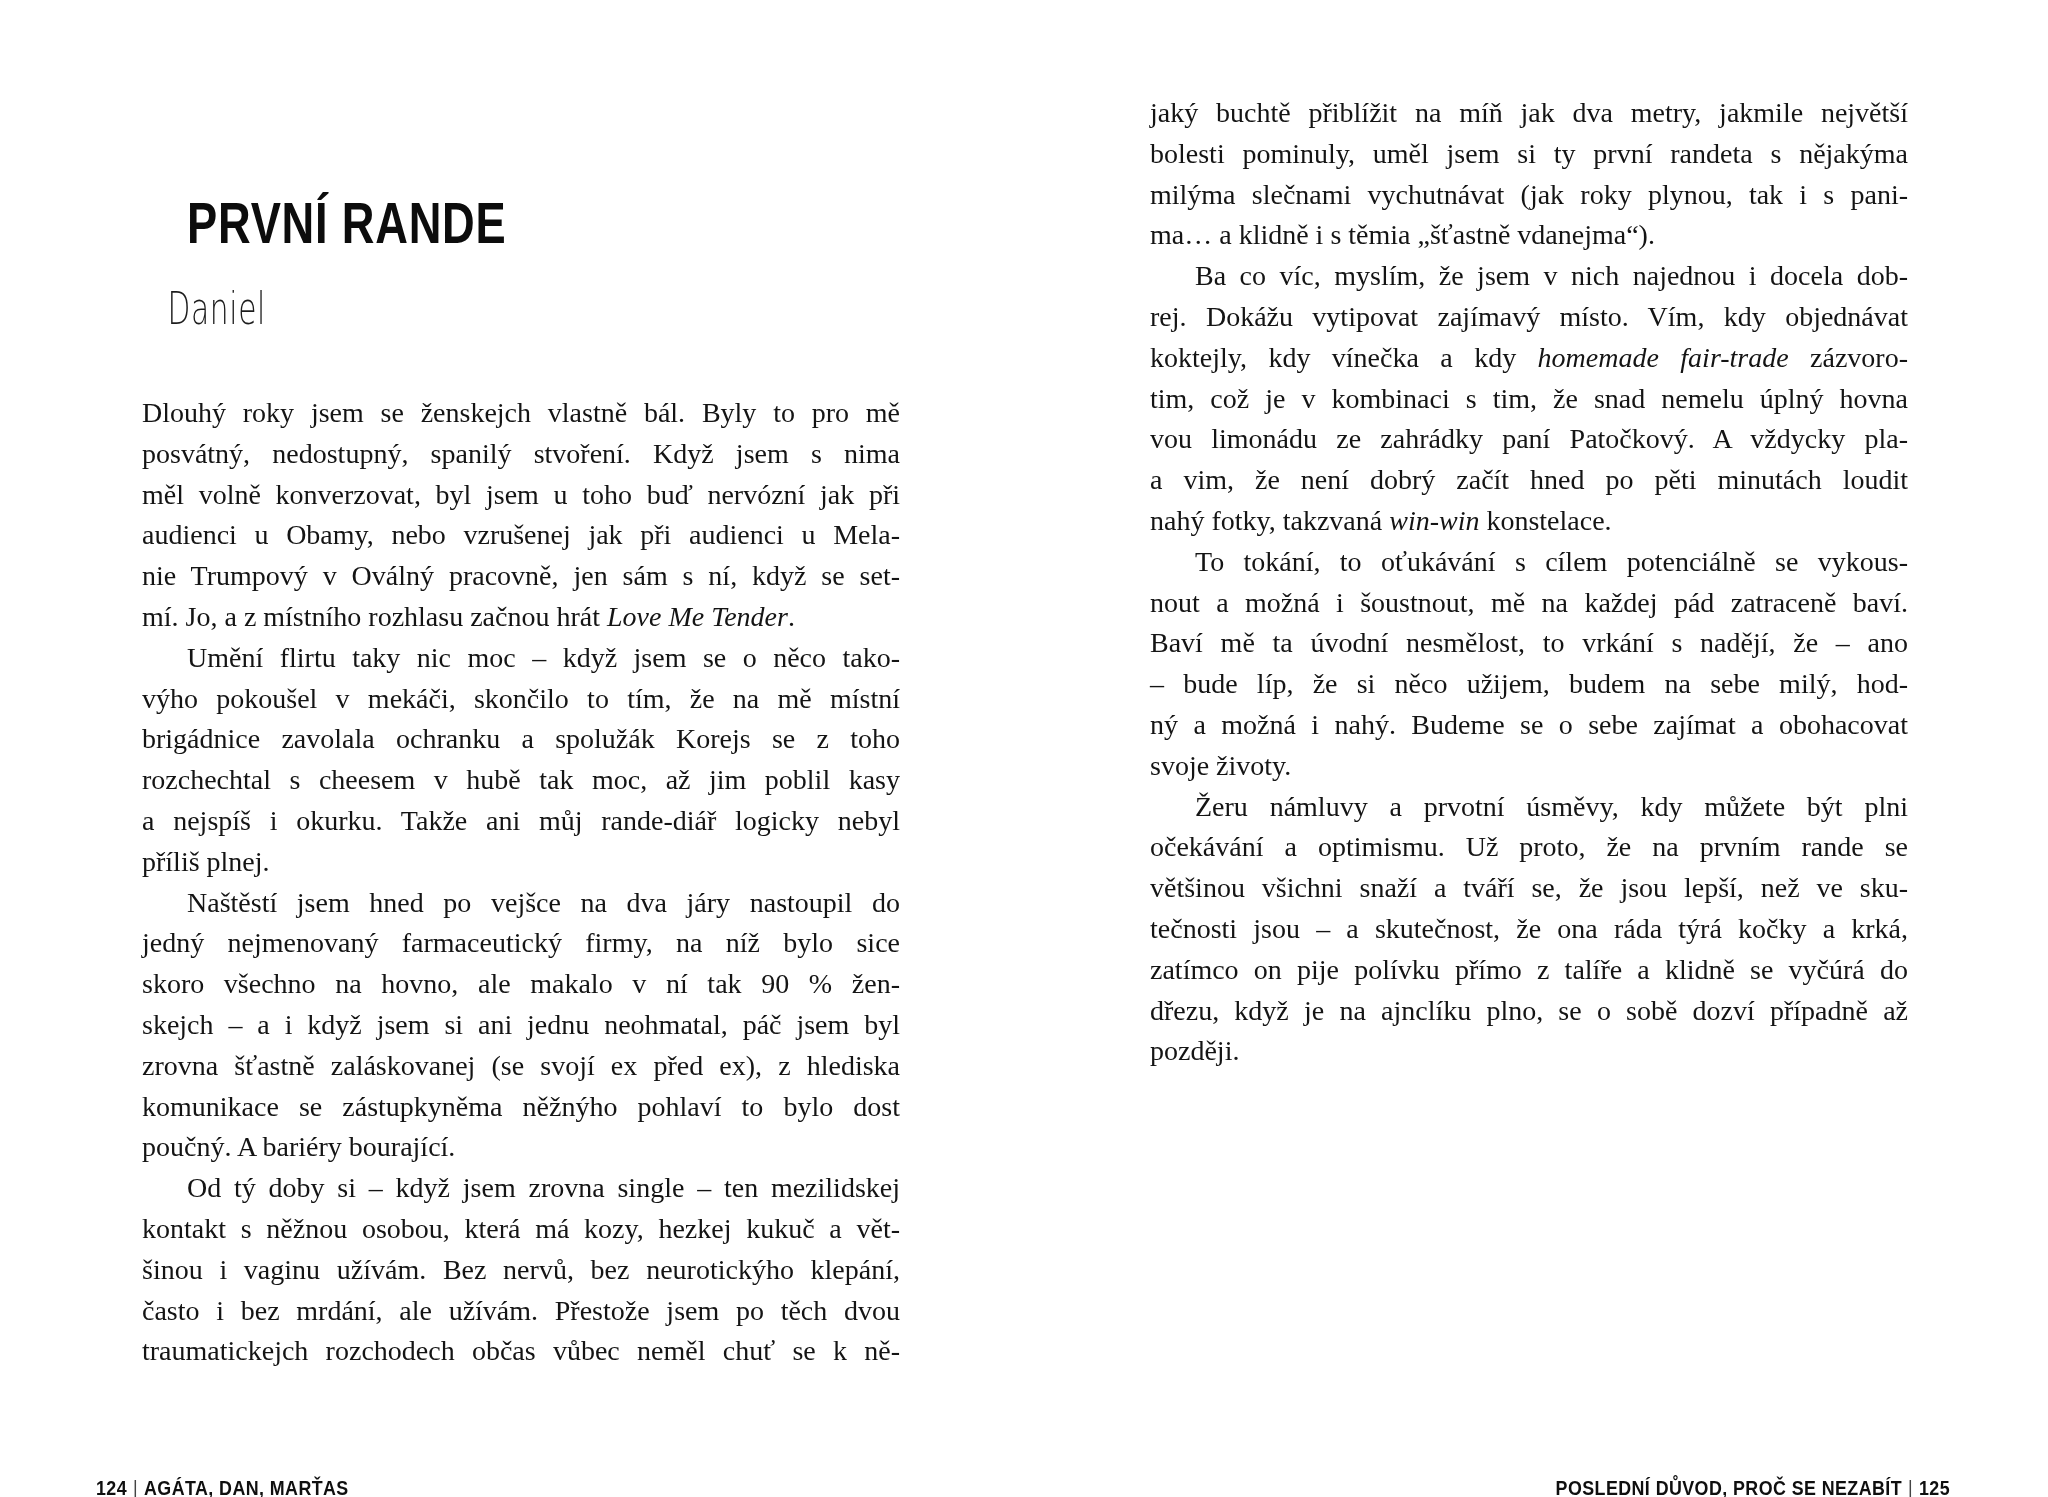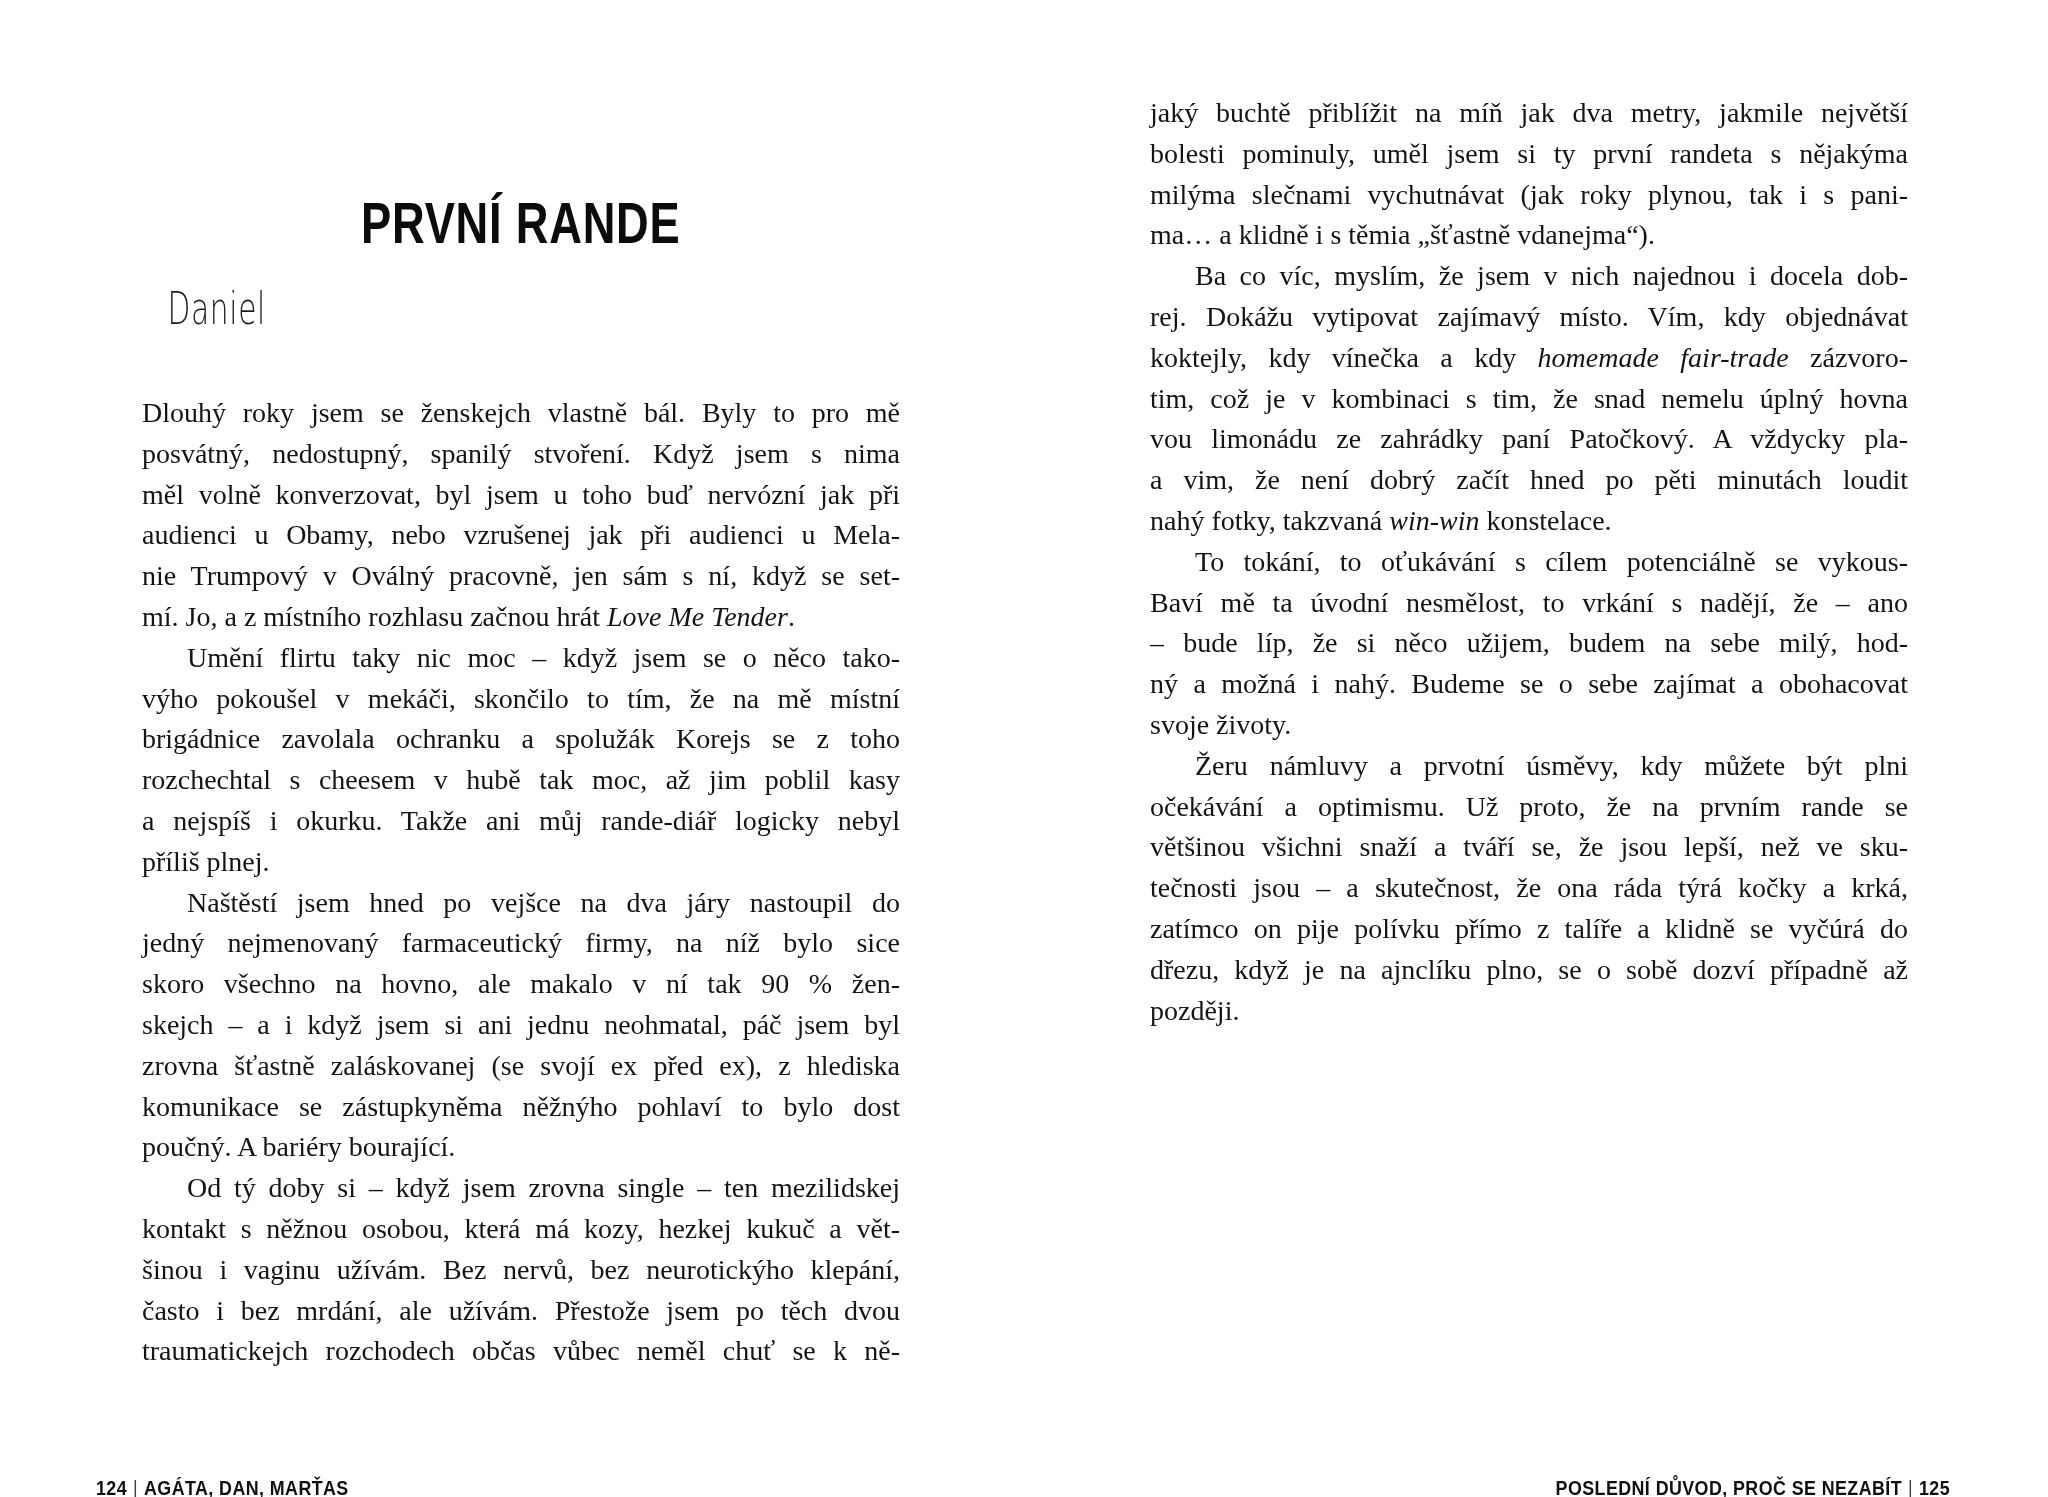--- a/index.html
+++ b/index.html
@@ -2,21 +2,21 @@
 <html lang="cs"><head>
 <meta charset="utf-8">
 <style>
   html,body{margin:0;padding:0;background:#ffffff;}
   .sheet{
     position:relative;width:2048px;height:1497px;margin:0 auto;
     background:#ffffff;color:#141414;overflow:hidden;
     font-family:"Liberation Serif", serif;
   }
   
-  .heading{position:absolute;left:142px;top:194px;width:758px;text-align:center;}
+  .heading{position:absolute;left:142px;top:194px;width:758px;}
   .heading .hx{
     display:inline-block;font-family:"Liberation Sans", sans-serif;
     font-weight:800;font-size:58px;line-height:1;color:#0c0c0c;
     transform:scaleX(0.78);transform-origin:center;letter-spacing:1px;
   }
   .author{position:absolute;left:142px;top:284px;width:758px;text-align:left;}
   .author .hx{
     display:inline-block;font-family:"DejaVu Sans", sans-serif;
     font-weight:200;font-size:45px;line-height:1.1;color:#1c1c1c;
     transform:scaleX(0.66);transform-origin:center;letter-spacing:1px;
@@ -87,20 +87,21 @@
       <div class="tline just"><span>milýma slečnami vychutnávat (jak roky plynou, tak i s pani-</span></div>
       <div class="tline"><span>ma… a klidně i s těmia „šťastně vdanejma“).</span></div>
       <div class="tline just ind"><span>Ba co víc, myslím, že jsem v nich najednou i docela dob-</span></div>
       <div class="tline just"><span>rej. Dokážu vytipovat zajímavý místo. Vím, kdy objednávat</span></div>
       <div class="tline just"><span>koktejly, kdy vínečka a kdy </span><span class="it">homemade fair-trade</span><span> zázvoro-</span></div>
       <div class="tline just"><span>tim, což je v kombinaci s tim, že snad nemelu úplný hovna</span></div>
       <div class="tline just"><span>vou limonádu ze zahrádky paní Patočkový. A vždycky pla-</span></div>
       <div class="tline just"><span>a vim, že není dobrý začít hned po pěti minutách loudit</span></div>
       <div class="tline"><span>nahý fotky, takzvaná </span><span class="it">win-win</span><span> konstelace.</span></div>
       <div class="tline just ind"><span>To tokání, to oťukávání s cílem potenciálně se vykous-</span></div>
+      <div class="tline just"><span>nout a možná i šoustnout, mě na každej pád zatraceně baví.</span></div>
       <div class="tline just"><span>Baví mě ta úvodní nesmělost, to vrkání s nadějí, že – ano</span></div>
       <div class="tline just"><span>– bude líp, že si něco užijem, budem na sebe milý, hod-</span></div>
       <div class="tline just"><span>ný a možná i nahý. Budeme se o sebe zajímat a obohacovat</span></div>
       <div class="tline"><span>svoje životy.</span></div>
       <div class="tline just ind"><span>Žeru námluvy a prvotní úsměvy, kdy můžete být plni</span></div>
       <div class="tline just"><span>očekávání a optimismu. Už proto, že na prvním rande se</span></div>
       <div class="tline just"><span>většinou všichni snaží a tváří se, že jsou lepší, než ve sku-</span></div>
       <div class="tline just"><span>tečnosti jsou – a skutečnost, že ona ráda týrá kočky a krká,</span></div>
       <div class="tline just"><span>zatímco on pije polívku přímo z talíře a klidně se vyčúrá do</span></div>
       <div class="tline just"><span>dřezu, když je na ajnclíku plno, se o sobě dozví případně až</span></div>

